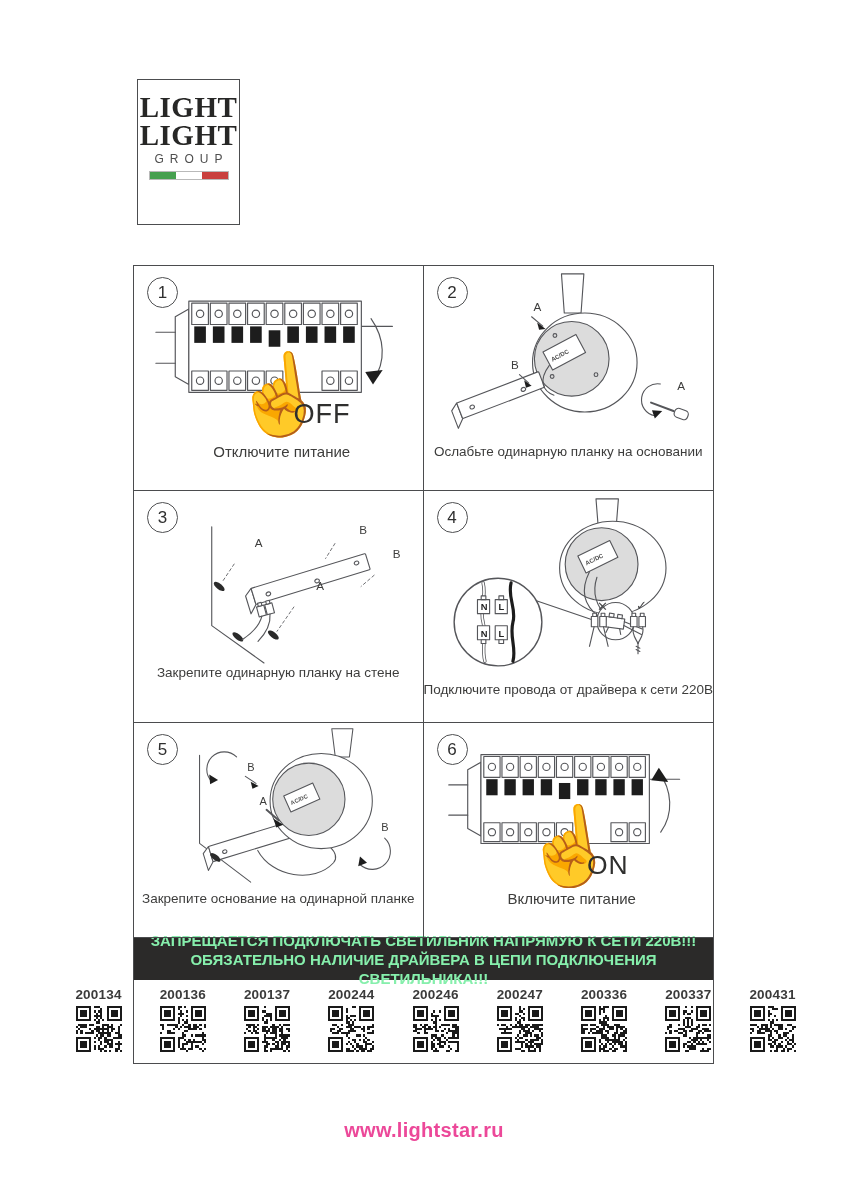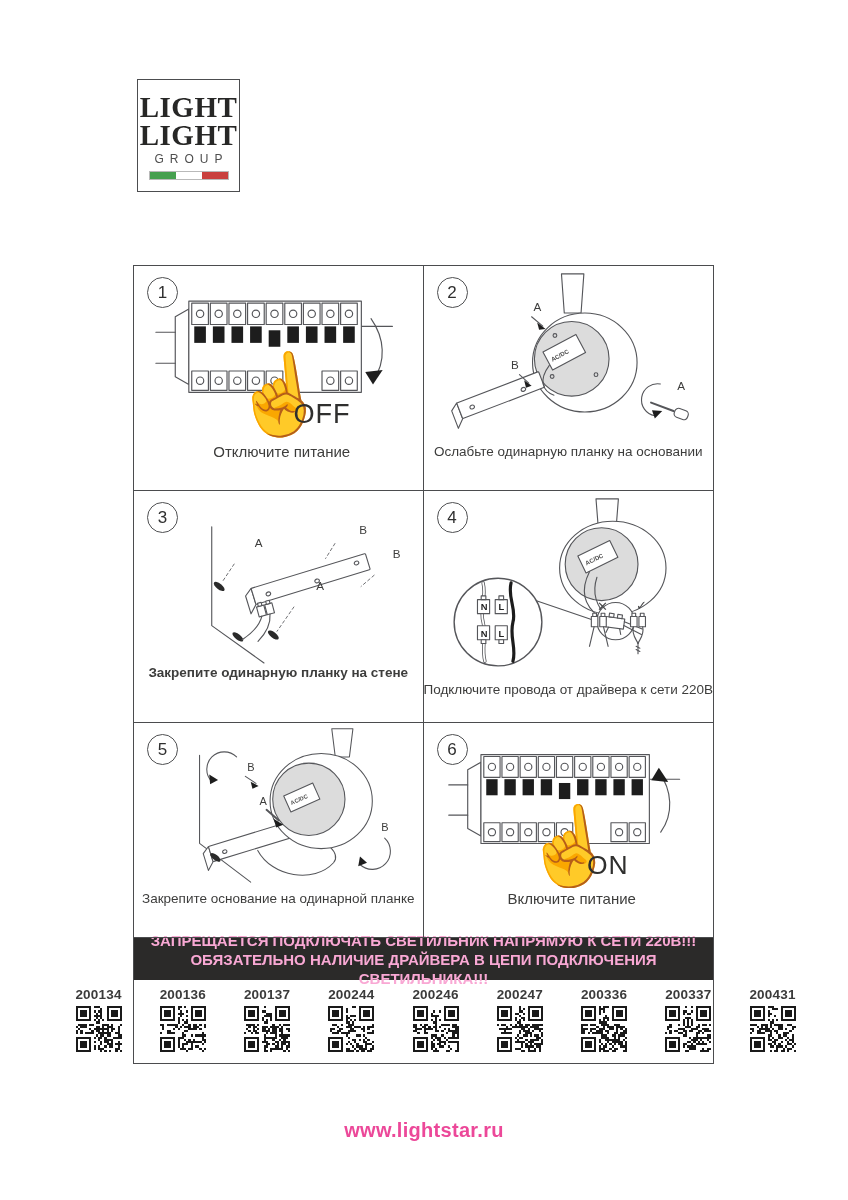--- a/index.html
+++ b/index.html
@@ -5,21 +5,21 @@
   html,body{margin:0;padding:0;}
   body{
     width:848px;height:1200px;background:#ffffff;
     font-family:"Liberation Sans",sans-serif;color:#2d2d2c;
     position:relative;overflow:hidden;
   }
   .sheet{position:absolute;inset:0;background:#fff;}
 
   
   .logo{
-    position:absolute;left:137px;top:79px;width:103px;height:113px;
+    position:absolute;left:137px;top:79px;width:103px;height:146px;
     border:1.6px solid #4c4d4f;box-sizing:border-box;background:#fff;
     text-align:center;
   }
   .logo-serif{
     font-family:"Liberation Serif",serif;font-weight:bold;color:#272726;
     font-size:29px;line-height:28px;letter-spacing:.5px;
   }
   .logo-serif.first{margin-top:13px;}
   .logo-group{
     font-size:12px;line-height:14px;color:#4e4e4e;margin-top:3px;
@@ -62,21 +62,21 @@
   }
   .illo-wrap{flex:1;display:flex;align-items:center;justify-content:center;width:100%;padding-top:4px;box-sizing:border-box;}
   .illo{width:252px;height:auto;display:block;}
   .s5 .illo{width:238px;}
   .s6 .illo{width:246px;}
   .caption{
     font-size:13.5px;color:#3d3d3c;margin-bottom:30px;white-space:nowrap;
     line-height:16px;
   }
   .caption.big{font-size:15px;margin-left:7px;}
-  .s3 .caption{margin-bottom:52px;font-weight:bold;}
+  .s3 .caption{margin-bottom:52px;}
   .s4 .caption{margin-bottom:24px;}
 
   
   .illo path,.illo line,.illo rect,.illo circle,.illo ellipse,.illo polygon,.illo polyline{
     stroke:#55565a;stroke-width:1.2;fill:none;stroke-linecap:round;stroke-linejoin:round;
   }
   .illo .w{fill:#ffffff;}
   .illo .g{fill:#dcdcdc;}
   .illo .k{fill:#1d1d1d;stroke:none;}
   .illo .thick{stroke-width:2.2;}
@@ -87,21 +87,21 @@
   .illo text{stroke:none;fill:#3d3d3c;font-family:"Liberation Sans",sans-serif;}
   .illo .lbl{font-size:12.5px;}
   .illo .tiny{font-size:6.5px;font-weight:bold;fill:#4a4a4a;}
   .illo .tlet{font-size:10px;font-weight:bold;fill:#222;}
   .illo .big-lbl{font-size:28px;fill:#2f2f2e;letter-spacing:1px;}
   .illo .mark{font-size:14px;fill:#4a4b4d;}
   .illo .hand{font-size:80px;fill:#4a4a4a;}
 
   
   .banner{
-    grid-column:1 / -1;background:#2b2a29;color:#f9a8d4;
+    grid-column:1 / -1;background:#2b2a29;color:#86efac;
     display:flex;flex-direction:column;align-items:center;justify-content:center;
     font-weight:bold;font-size:15px;line-height:19px;text-align:center;
   }
   .qr-row{
     grid-column:1 / -1;display:flex;justify-content:center;gap:14px;
     align-items:flex-start;padding-top:7px;border-bottom:none;
   }
   .qr-item{width:52px;text-align:center;margin-left:24px;}
   .qr-label{font-size:13.5px;font-weight:bold;color:#3b3b3b;margin-bottom:4px;letter-spacing:.2px;}
   .qr-box{width:46px;height:46px;display:block;margin:0 auto;}

